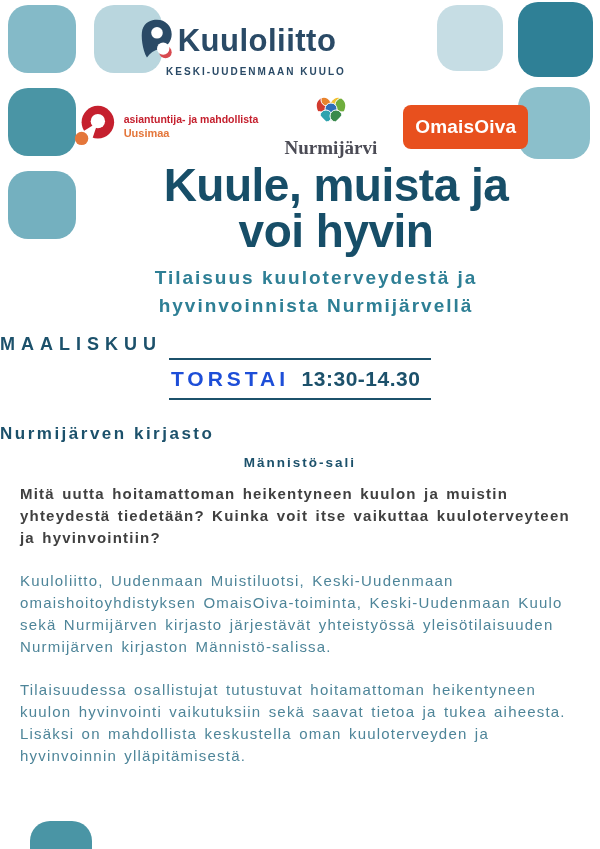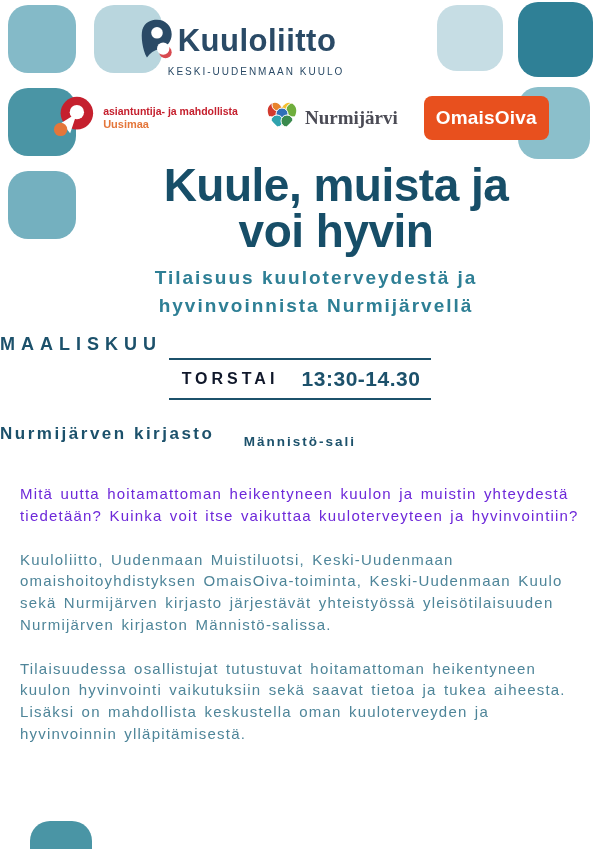--- a/index.html
+++ b/index.html
@@ -19,65 +19,65 @@
   .sq-r1 { left: 437px; top: 5px;  width: 66px; height: 66px; background: #c6dde4; }
   .sq-r2 { left: 518px; top: 2px;  width: 75px; height: 75px; background: #2f8096; }
   .sq-r3 { left: 518px; top: 87px; width: 72px; height: 72px; background: #8bbfcb; }
   .sq-b1 { left: 30px; top: 821px; width: 62px; height: 60px; background: #4a95a5; }
 
   
   .kl-logo { position: absolute; top: 18px; left: 0; width: 476px;
              display: flex; flex-direction: column; align-items: center; }
   .kl-row { display: flex; align-items: center; gap: 4px; }
   .kl-name { font-size: 31px; font-weight: 800; color: #2a4a66; letter-spacing: 0.5px; }
-  .kl-unit { font-size: 10px; font-weight: 400; color: #2a4a66; letter-spacing: 2px; margin-top: 2px; margin-left: 36px; }
+  .kl-unit { font-size: 10px; font-weight: 700; color: #2a4a66; letter-spacing: 2px; margin-top: 2px; margin-left: 36px; }
 
   
   .partners { position: absolute; top: 94px; left: 0; width: 600px;
               display: flex; justify-content: center; align-items: center; gap: 26px; }
   .ml { display: flex; align-items: center; gap: 6px; }
   .ml-text { display: flex; flex-direction: column; line-height: 1.1; }
   .ml-title { font-size: 17px; font-weight: 800; color: #3d3935; }
   .ml-sub { font-size: 10.5px; font-weight: 700; color: #c5202e; }
   .ml-region { font-size: 11px; font-weight: 700; color: #e4763a; margin-top: 1px; }
-  .nj { display: flex; align-items: center; gap: 5px; }
+  .nj { display: flex; align-items: center; gap: 5px; flex-direction: column; }
   .nj-label { font-family: "Liberation Serif", serif; font-size: 19px; font-weight: 700; color: #4b4b55; }
   .oo-badge { background: #e8501e; color: #ffffff; border-radius: 8px;
               padding: 11px 12px; font-size: 19px; font-weight: 800; letter-spacing: 0.2px; }
 
   
   .hero-title { position: absolute; top: 162px; left: 0; width: 600px;
                 text-align: center; color: #174e68; font-weight: 800;
                 font-size: 46px; line-height: 1.0; letter-spacing: -0.5px; margin-left: 36px; }
   .hero-sub { position: absolute; top: 264px; left: 0; width: 592px;
               text-align: center; color: #2e7f95; font-weight: 700;
               font-size: 19px; line-height: 1.45; letter-spacing: 2px; white-space: pre-line; padding-left: 20px; }
 
   
   .month { position: absolute; top: 334px; left: 0; width: 600px; 
            color: #1c516b; font-size: 18px; font-weight: 700; letter-spacing: 6px; }
   .date-row { position: absolute; top: 358px; left: 0; width: 600px;
               display: flex; justify-content: center; align-items: center; }
   .date-cell { border-top: 2px solid #1c516b; border-bottom: 2px solid #1c516b;
                height: 38px; display: flex; align-items: center; justify-content: center; }
-  .date-weekday { width: 122px; color: #0f172a; font-size: 16px; font-weight: 700; letter-spacing: 4px; }
+  .date-weekday { width: 122px; color: #1d4ed8; font-size: 21px; font-weight: 700; letter-spacing: 4px; }
   .date-day { border-left: 2px solid #1c516b; border-right: 2px solid #1c516b;
               height: 56px; padding: 0 10px; display: flex; align-items: center;
               color: #1c516b; font-size: 44px; font-weight: 800; }
   .date-time { width: 140px; color: #1c516b; font-size: 21px; font-weight: 700; letter-spacing: 0.5px; }
   .venue { position: absolute; top: 424px; left: 0; width: 600px; 
            color: #1c516b; font-size: 17px; font-weight: 700; letter-spacing: 2.5px; }
-  .room { position: absolute; top: 434px; left: 0; width: 600px; text-align: center;
+  .room { position: absolute; top: 455px; left: 0; width: 600px; text-align: center;
           color: #1c516b; font-size: 13.5px; font-weight: 700; letter-spacing: 2px; }
 
   
   .copy { position: absolute; top: 483px; left: 20px; width: 566px;
           font-size: 15px; line-height: 1.45; letter-spacing: 1.2px; word-spacing: 2px; }
   .copy p { margin: 0 0 22px 0; }
-  .copy .intro { font-weight: 400; color: #6d28d9; }
+  .copy .intro { font-weight: 700; color: #404040; }
   .copy .plain { color: #4e8599; }
   .copy .closing { white-space: pre-line; }
 </style>
 </head>
 <body>
 
 <div class="sq sq-l1"></div>
 <div class="sq sq-l2"></div>
 <div class="sq sq-l3"></div>
 <div class="sq sq-l4"></div>

